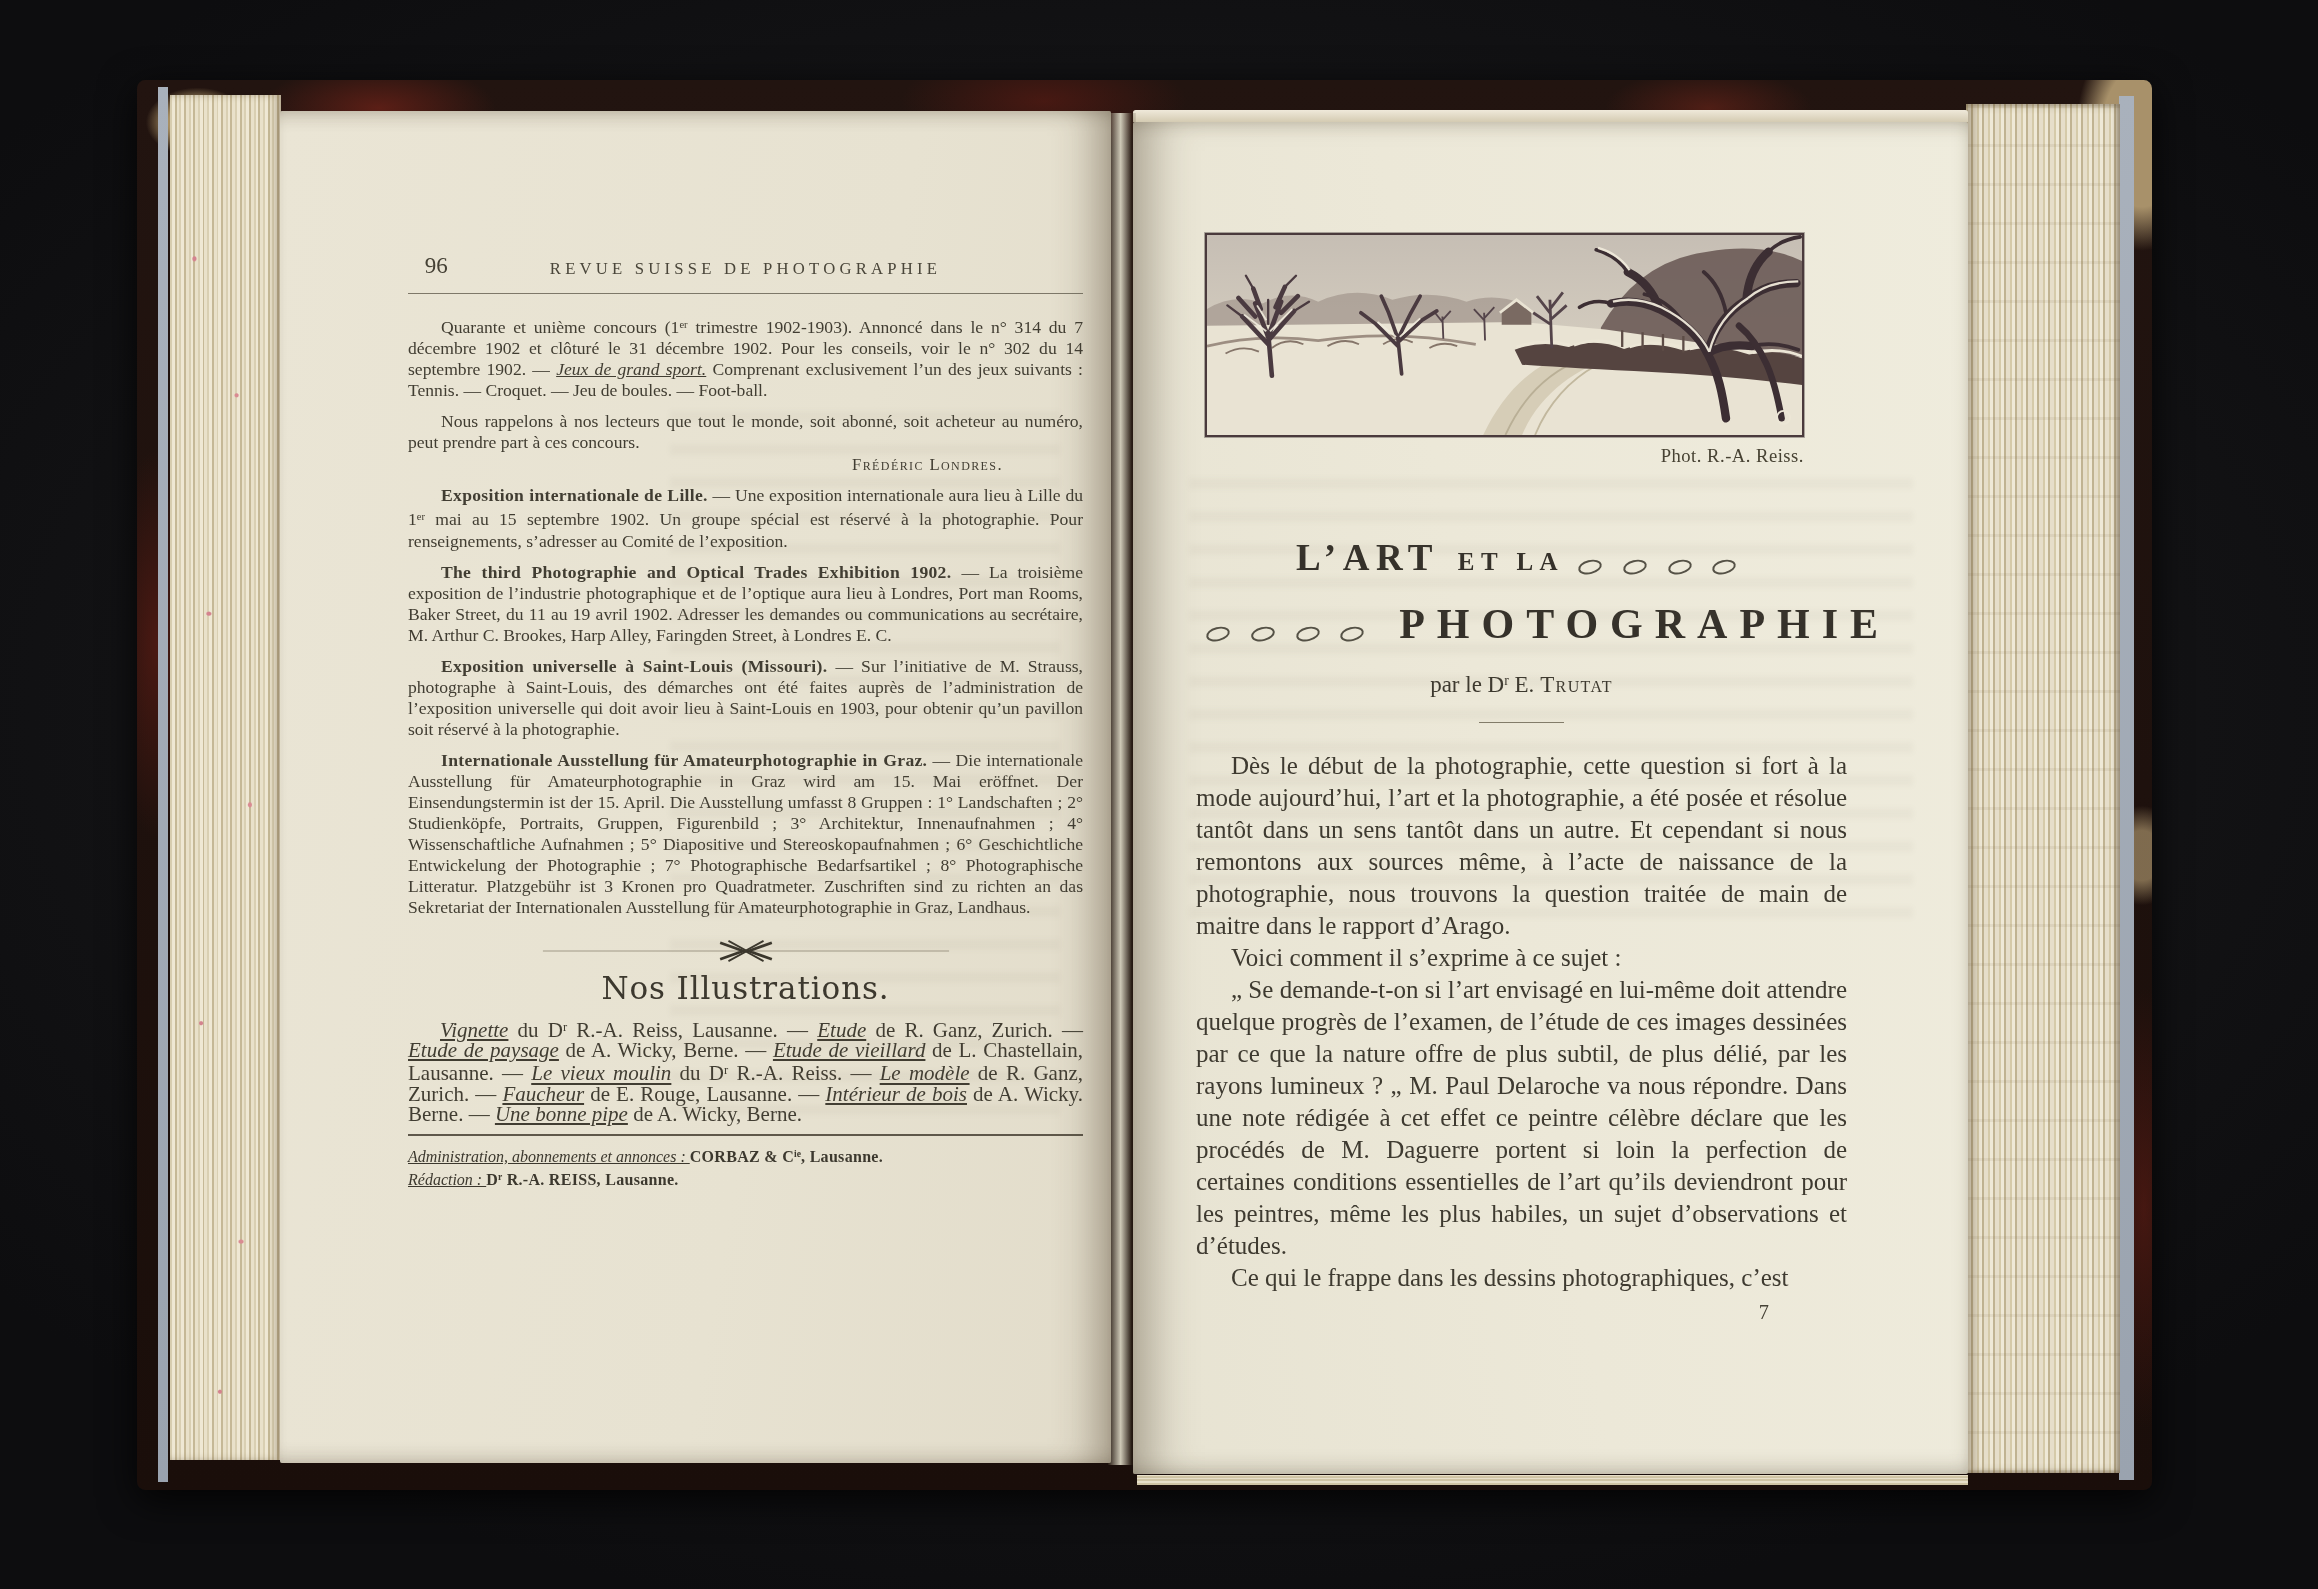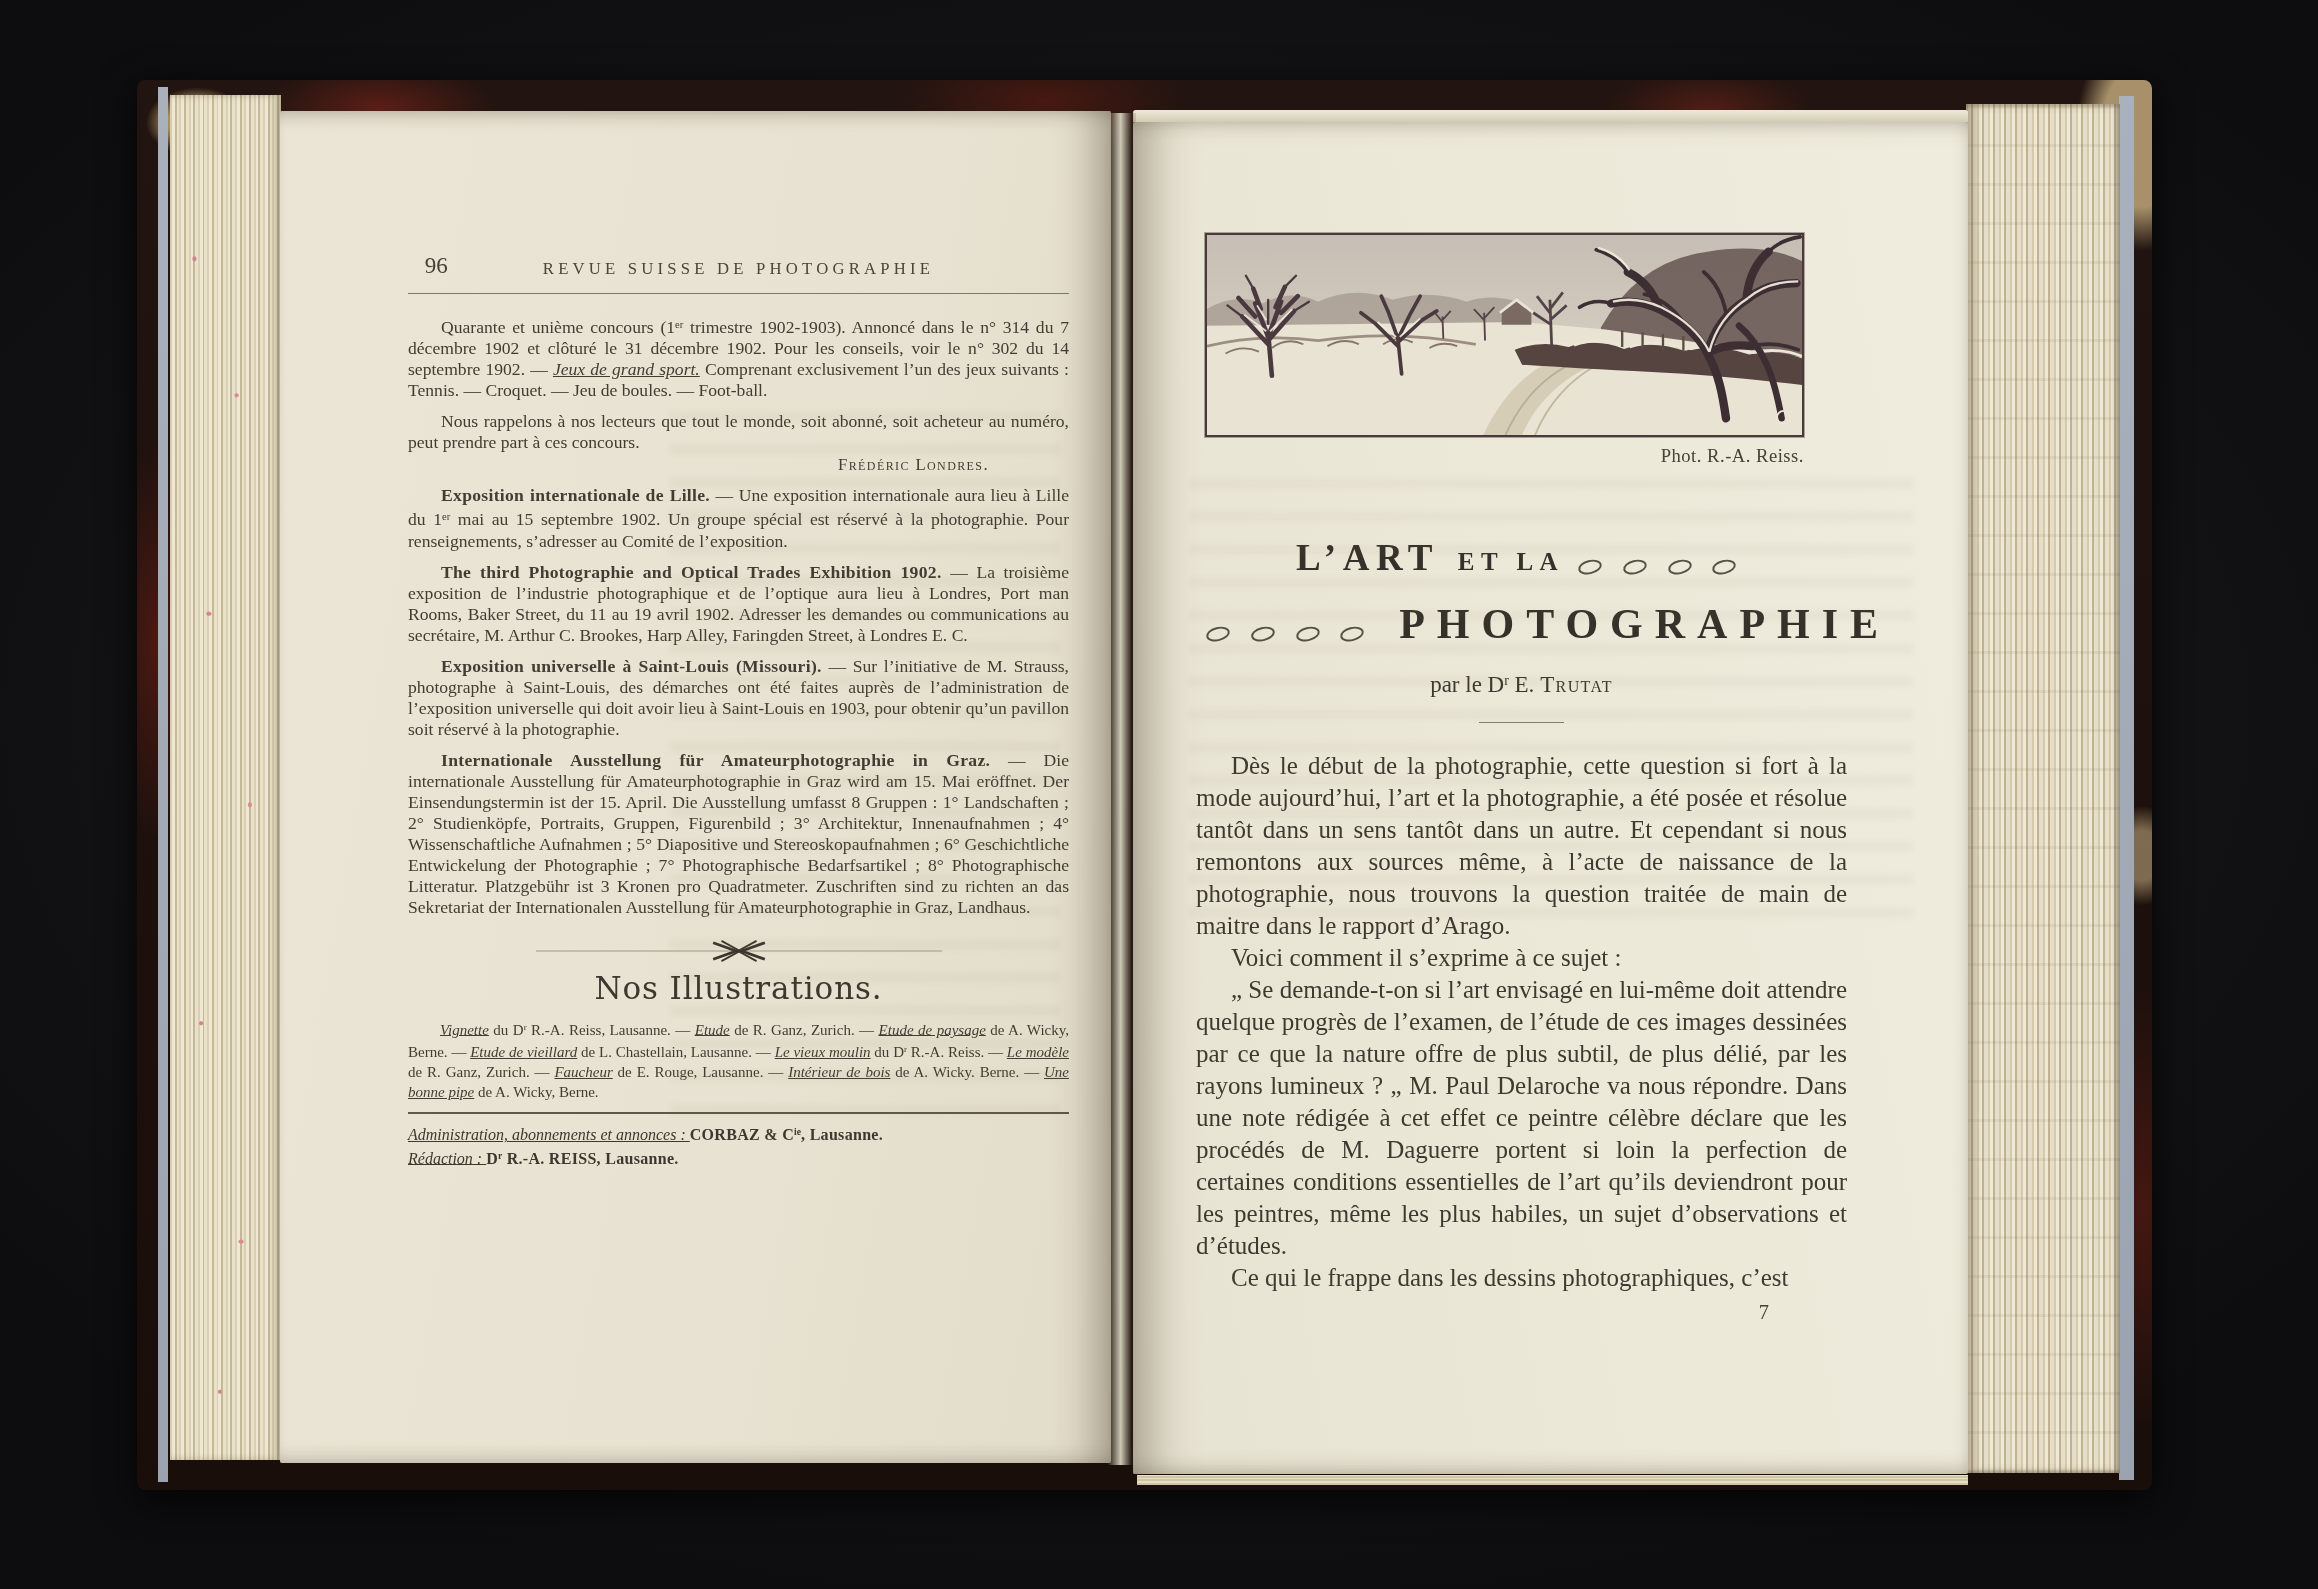--- a/index.html
+++ b/index.html
@@ -49,21 +49,21 @@
 
   .gutter{position:absolute;left:1108px;top:113px;width:28px;height:1352px;
     background:linear-gradient(90deg, rgba(60,48,32,.30), #cdc8b6 45%, rgba(60,48,32,.28) 85%, rgba(60,48,32,.12));}
 
   
   .page{position:absolute;border-radius:1.9px;}
   .page.left-pg{left:280px;top:111px;width:831px;height:1352px;
     background:linear-gradient(100deg,#eae5d5 0%,#e7e2d1 60%,#e2dccа 100%);
     background:linear-gradient(100deg,#eae5d5 0%,#e7e2d1 60%,#e2dcca 100%);
     box-shadow:inset -39px 0 43px -26px rgba(70,56,36,.45), inset 0 13px 18.6px -13px rgba(70,56,36,.35), inset 0 -13px 18.6px -13px rgba(70,56,36,.3);
-    padding:148px 42px 0 128px;box-sizing:border-box;}
+    padding:148px 28px 0 128px;box-sizing:border-box;}
   .page.right-pg{left:1133px;top:122px;width:835px;height:1352px;
     background:linear-gradient(260deg,#efecdd 0%,#ece8d8 55%,#e7e3d2 100%);
     box-shadow:inset 43px 0 48px -28px rgba(70,56,36,.42), inset 0 11px 16.7px -11px rgba(70,56,36,.3), inset -7.4px -13px 20.4px -13px rgba(70,56,36,.35);
     padding:111px 121px 0 63px;box-sizing:border-box;}
   .ghost{position:absolute;pointer-events:none;opacity:.5;filter:blur(2.8px);
     background:repeating-linear-gradient(180deg, rgba(0,0,0,0) 0 22px, rgba(122,112,92,.10) 22px 33px);}
   .ghost.g-right{left:56px;top:334px;width:724px;height:464px;}
   .ghost.g-left{left:390px;top:278px;width:390px;height:742px;}
 
   
@@ -77,21 +77,21 @@
   .lp-header{position:relative;height:26px;}
   .pagenum{position:absolute;left:16.7px;top:-5.6px;font-size:23px;color:#454135;}
   .running-title{display:block;text-align:center;font-size:16.7px;letter-spacing:4.2px;color:#4a463a;}
   .head-rule{margin-top:8.3px;border:0;border-top:1.9px solid rgba(90,84,70,.75);}
   .body-p{margin:0;font-size:17.6px;line-height:21px;text-align:justify;text-indent:33px;color:#413d32;}
   .mt{margin-top:10.2px;}
   .mt1{margin-top:19.5px;}
   .sig-line{margin:1.9px 80px 0 0;text-align:right;font-size:16.7px;color:#413d32;}
   .divider{display:block;margin:20.4px auto 0;}
   .illus-h{margin:7.4px 0 0;text-align:center;font-size:31px;font-weight:500;letter-spacing:0.9px;color:#3c382e;font-family:"DejaVu Serif","Liberation Serif",serif;}
-  .illus-p{margin:11px 0 0;font-size:15px;line-height:20px;text-align:justify;text-indent:32px;color:#413d32;}
+  .illus-p{margin:11px 0 0;font-size:21px;line-height:20px;text-align:justify;text-indent:32px;color:#413d32;}
   .foot-rule{margin-top:10.2px;border:0;border-top:2.8px solid rgba(70,64,50,.85);}
   .footer-line{margin:9.3px 0 0;text-align:left;font-size:16px;line-height:17.6px;color:#3c382e;}
 
   
   .photo-frame{margin:0 0 0 9.3px;width:595px;height:200px;border:2.8px solid #4a3a3c;box-shadow:0 0 0 0.9px rgba(46,36,38,.4);}
   .photo-frame svg{display:block;width:100%;height:100%;}
   .photo-caption{width:608px;margin-top:8.3px;text-align:right;font-size:18.6px;letter-spacing:0.5px;color:#474233;}
   .art-title{margin-top:69px;text-align:center;color:#35312a;}
   .t-line{white-space:nowrap;}
   .t1 .t-main{font-size:37px;font-weight:bold;letter-spacing:6.5px;text-align:center;}

